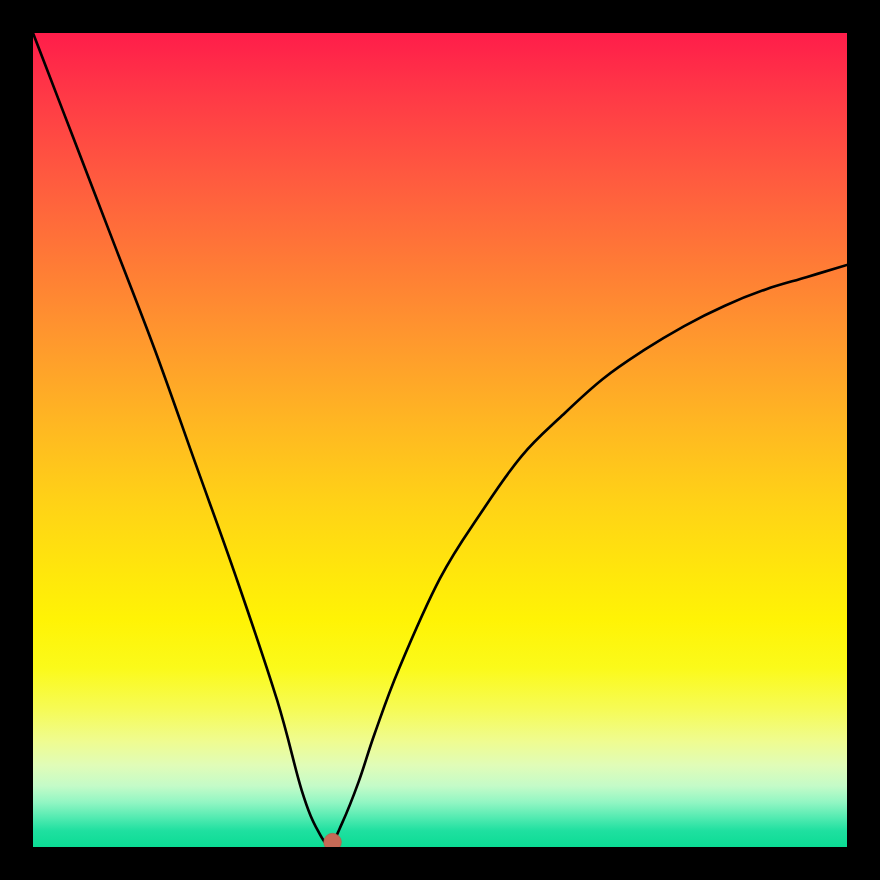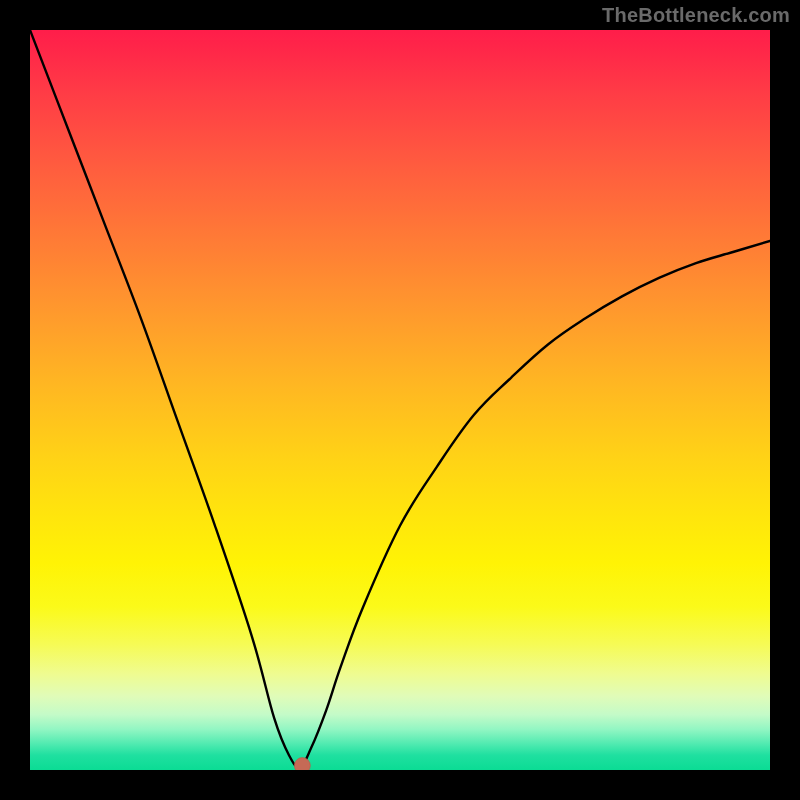--- a/index.html
+++ b/index.html
@@ -79,21 +79,20 @@
     fill: #c56a56;
     stroke: #b55a48;
     stroke-width: 0.6;
   }
 </style>
 </head>
 <body>
 
 <div class="stage">
 
-  <div class="watermark">TheBottleneck.com</div>
 
   <div class="plot-area">
     <div class="gradient"></div>
 
     <svg class="curve-layer" viewBox="0 0 740 740" preserveAspectRatio="none">
       <path id="curve-path" class="curve" d="M 0.00 0.00 C 6.78 17.64, 23.43 60.93, 37.00 96.20 C 50.57 131.47, 60.43 157.13, 74.00 192.40 C 87.57 227.67, 97.43 251.97, 111.00 288.60 C 124.57 325.23, 134.43 354.21, 148.00 392.20 C 161.57 430.19, 171.43 456.46, 185.00 495.80 C 198.57 535.14, 211.15 571.53, 222.00 606.80 C 232.85 642.07, 237.42 666.49, 244.20 688.20 C 250.98 709.91, 254.25 716.25, 259.00 725.20 C 263.75 734.15, 266.03 738.40, 270.10 737.04 C 274.17 735.68, 276.45 728.11, 281.20 717.80 C 285.95 707.49, 290.57 695.72, 296.00 680.80 C 301.43 665.88, 304.02 655.39, 310.80 636.40 C 317.58 617.41, 322.15 602.98, 333.00 577.20 C 343.85 551.42, 356.43 521.58, 370.00 495.80 C 383.57 470.02, 393.43 456.95, 407.00 436.60 C 420.57 416.25, 430.43 401.08, 444.00 384.80 C 457.57 368.52, 467.43 360.69, 481.00 347.80 C 494.57 334.91, 504.43 325.35, 518.00 314.50 C 531.57 303.65, 541.43 297.42, 555.00 288.60 C 568.57 279.78, 578.43 273.86, 592.00 266.40 C 605.57 258.94, 615.43 254.00, 629.00 247.90 C 642.57 241.79, 652.43 237.85, 666.00 233.10 C 679.57 228.35, 689.43 226.07, 703.00 222.00 C 716.57 217.93, 733.22 212.93, 740.00 210.90"></path>
       <circle id="marker-dot" class="marker" r="8" cx="272.32" cy="735.56" style="fill: rgb(197, 106, 86);"></circle>
     </svg>
   </div>
 

